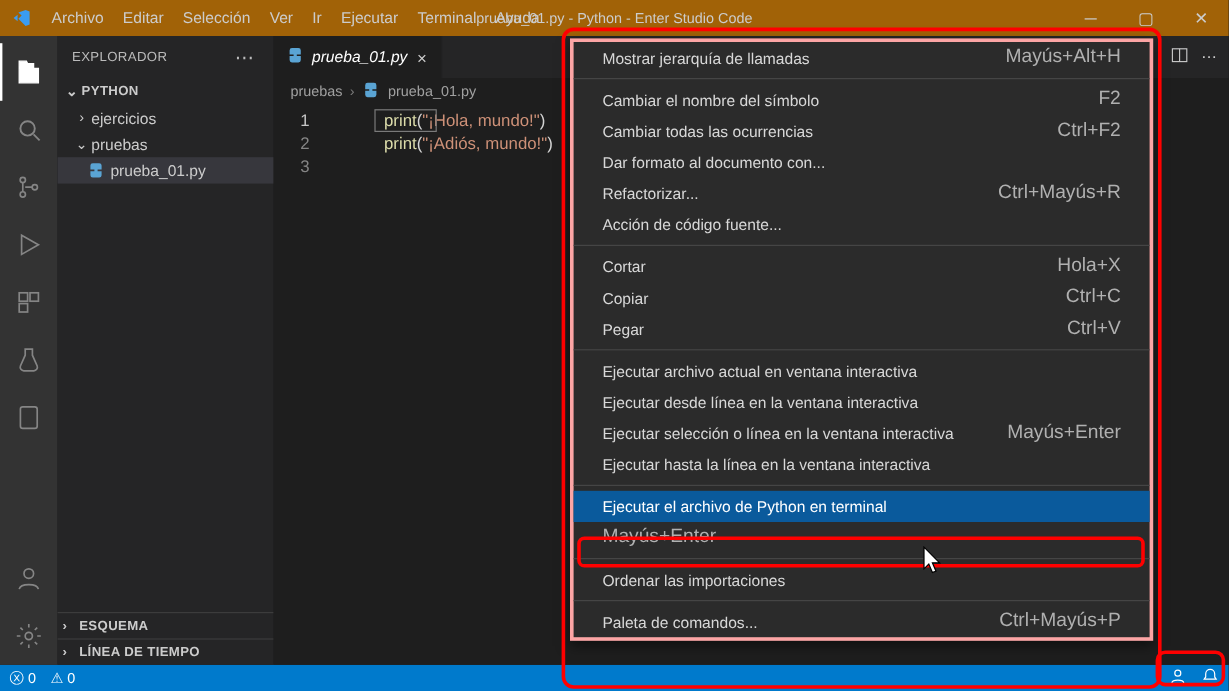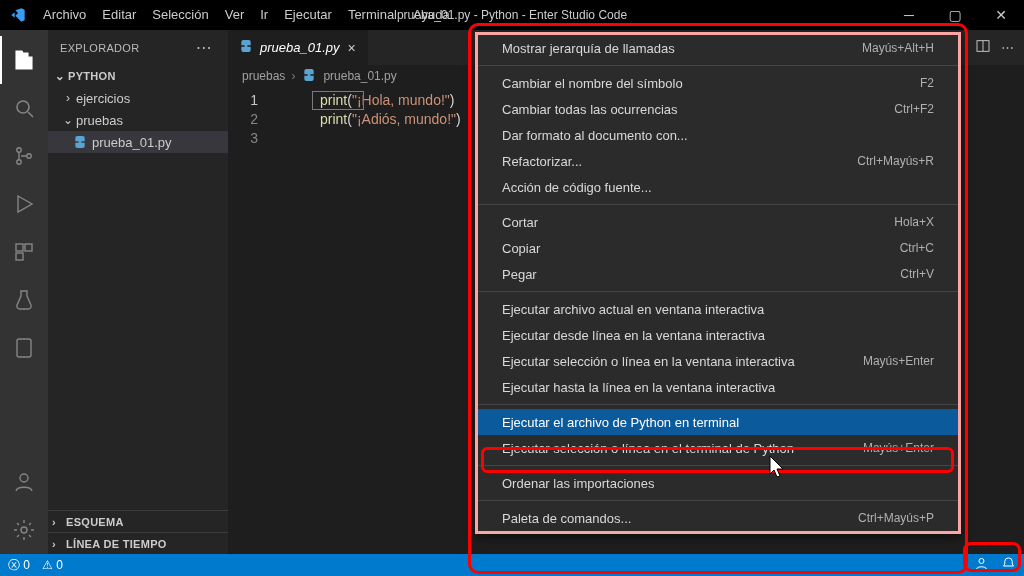--- a/index.html
+++ b/index.html
@@ -1,19 +1,19 @@
 <!DOCTYPE html>
 <html><head>
 <meta charset="utf-8">
 <style>
 * { margin: 0; padding: 0; box-sizing: border-box; font-family: -apple-system, "Segoe UI", sans-serif; user-select: none; }
 body { width: 1024px; height: 576px; background: #1e1e1e; color: #cccccc; overflow: hidden; position: relative; font-size: 13px; }
 
 
-.titlebar { height: 30px; background: #000000; display: flex; align-items: center; color: #cccccc; position: relative; }
+.titlebar { height: 30px; background: #a16207; display: flex; align-items: center; color: #cccccc; position: relative; }
 .titlebar .logo { width: 35px; display: flex; justify-content: center; align-items: center; }
 .titlebar .logo svg { width: 16px; height: 16px; }
 .titlebar .menu { display: flex; }
 .titlebar .menu-item { padding: 0 8px; line-height: 30px; cursor: default; }
 .titlebar .title { position: absolute; left: 0; right: 0; text-align: center; pointer-events: none; color: #cccccc; font-size: 12px; }
 .titlebar .win-controls { margin-left: auto; display: flex; }
 .titlebar .win-btn { width: 46px; height: 30px; display: flex; align-items: center; justify-content: center; font-size: 14px;}
 
 
 .root { display: flex; height: 524px; }
@@ -57,21 +57,21 @@
 .cursor-box { position:absolute; border:1px solid #7a7a7a; left:84px; top:4px; width:52px; height:19px; pointer-events:none;}
 
 .statusbar { height: 22px; background: #007acc; color: #ffffff; display: flex; align-items: center; font-size: 12px; padding: 0 8px; gap: 12px; }
 .statusbar .right { margin-left: auto; display:flex; gap:12px; align-items:center;}
 
 
 .context-menu { position: absolute; left: 475px; top: 32px; width: 486px; background: #2b2b2b; color: #d8d8d8; box-shadow: 0 4px 10px rgba(0,0,0,.5); z-index: 50; border: 3px solid #fca5a5; }
 .cm-item { display: flex; align-items: center; height: 26px; padding: 0 24px; font-size: 13px; justify-content: space-between; }
 .cm-item.highlight { background: #0a5a9c; color: #ffffff; }
 .cm-sep { height: 1px; background: #454545; margin: 4px 0; }
-.cm-short { color: #b0b0b0; font-size: 12px; }
+.cm-short { color: #b0b0b0; font-size: 16px; }
 
 
 .frame-red { position: absolute; border: 3px solid #ff0000; border-radius: 10px; pointer-events: none; z-index: 60; }
 .f-menu { left: 468px; top: 23px; width: 500px; height: 551px; }
 .f-item { left: 481px; top: 447px; width: 473px; height: 26px; border-radius: 6px; }
 .f-status { left: 963px; top: 542px; width: 58px; height: 30px; border-radius: 8px; }
 
 
 .cursor-ptr { position: absolute; left: 764px; top: 454px; z-index: 70; pointer-events:none; }
 
@@ -310,21 +310,20 @@
       <span class="cm-short">Mayús+Enter</span>
     </div>
     <div class="cm-item">
       <span>Ejecutar hasta la línea en la ventana interactiva</span>
     </div>
     <div class="cm-sep"></div>
     <div class="cm-item highlight">
       <span>Ejecutar el archivo de Python en terminal</span>
     </div>
     <div class="cm-item">
-      <span>Ejecutar selección o línea en el terminal de Python</span>
       <span class="cm-short">Mayús+Enter</span>
     </div>
     <div class="cm-sep"></div>
     <div class="cm-item">
       <span>Ordenar las importaciones</span>
     </div>
     <div class="cm-sep"></div>
     <div class="cm-item">
       <span>Paleta de comandos...</span>
       <span class="cm-short">Ctrl+Mayús+P</span>

